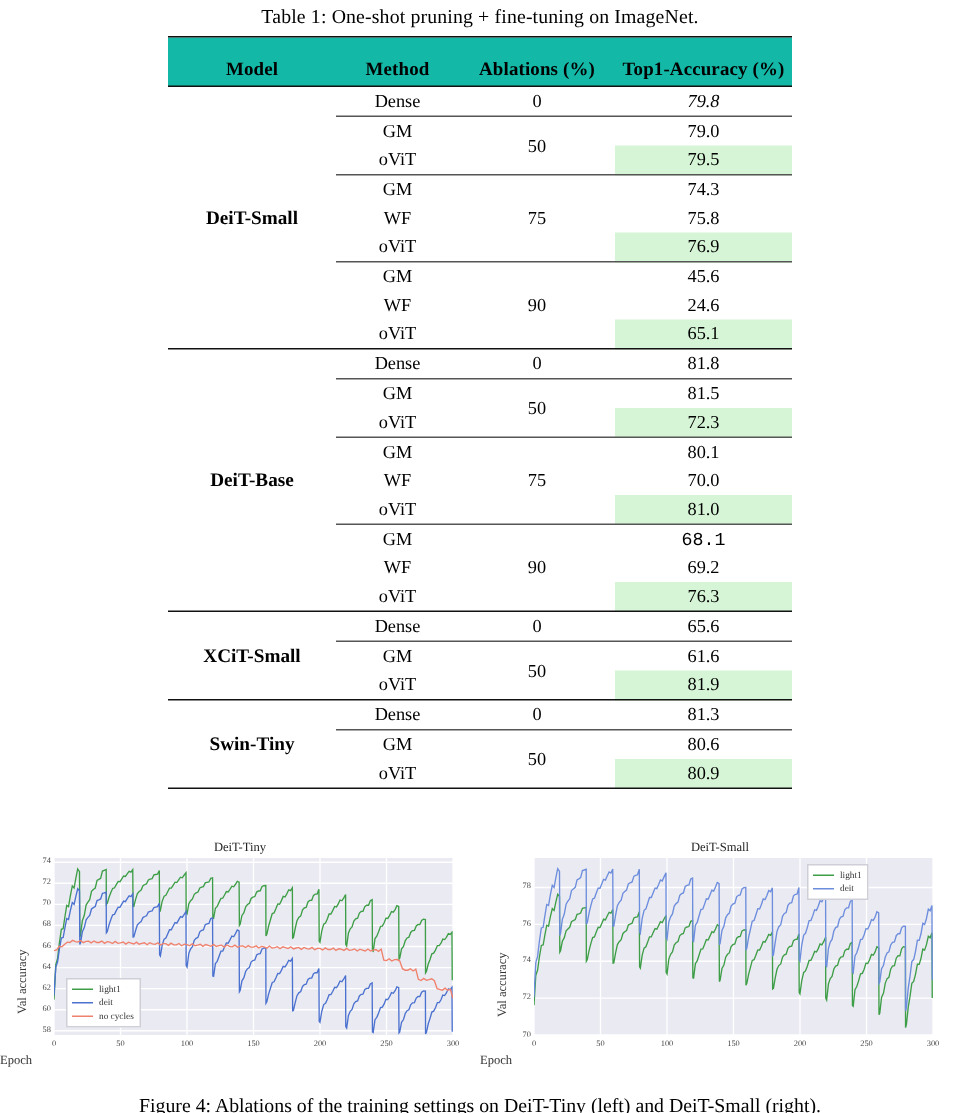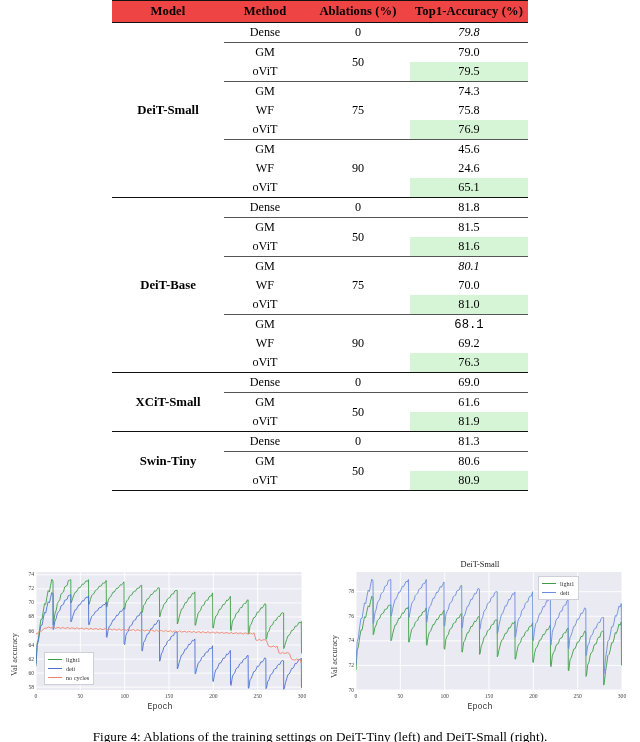--- a/index.html
+++ b/index.html
@@ -37,25 +37,25 @@
     width: 416px;
     table-layout: fixed;
     font-size: 12.2px;
   }
   table.results col.c-model  { width: 112px; }
   table.results col.c-method { width: 82px;  }
   table.results col.c-sparse { width: 104px; }
   table.results col.c-acc    { width: 118px; }
 
   table.results th {
-    background: #ef4444;
+    background: #14b8a6;
     font-weight: bold;
     font-size: 12.6px;
     text-align: center;
-    padding: 3px 0 3px 0;
+    padding: 14px 0 3px 0;
     letter-spacing: .1px;
   }
   table.results td {
     text-align: center;
     padding: 0;
     height: 19px;
     vertical-align: middle;
   }
   .model-cell {
     font-weight: bold;
@@ -105,24 +105,23 @@
     transform: rotate(-90deg);
     transform-origin: left top;
     font-size: 8.4px;
     color: #333;
     white-space: nowrap;
   }
   .axis-label-x {
     position: absolute;
     font-size: 8.4px;
     color: #333;
-    text-align: center;
+    text-align: left;
     width: 100%;
     left: 0;
-    font-family: Liberation Mono, monospace;
   }
   .tick {
     position: absolute;
     font-size: 5.6px;
     color: #444;
     white-space: nowrap;
   }
   .legend-box {
     position: absolute;
     background: #ffffff;
@@ -156,20 +155,21 @@
     line-height: 16px;
     color: #000;
     white-space: nowrap;
     overflow: hidden;
   }
 </style>
 </head>
 <body>
 
 <div id="table-block">
+  <div class="table-caption">Table 1: One-shot pruning + fine-tuning on ImageNet.</div>
   <table class="results">
     <colgroup>
       <col class="c-model">
         <col class="c-method">
         <col class="c-sparse">
         <col class="c-acc">
     </colgroup>
     <thead>
       <tr class="rule-top">
         <th>Model</th>
@@ -226,26 +226,26 @@
           <td class="sparsity-cell" rowspan="1" style="border-top: 1.3px solid rgb(17, 17, 17);">0</td>
           <td style="border-top: 1.3px solid rgb(17, 17, 17);">81.8</td>
         </tr>
         <tr>
           <td style="border-top: 1px solid rgb(85, 85, 85);">GM</td>
           <td class="sparsity-cell" rowspan="2" style="border-top: 1px solid rgb(85, 85, 85);">50</td>
           <td style="border-top: 1px solid rgb(85, 85, 85);">81.5</td>
         </tr>
         <tr>
           <td>oViT</td>
-          <td class="hl">81.6</td>
+          <td class="hl">72.3</td>
         </tr>
         <tr>
           <td style="border-top: 1px solid rgb(85, 85, 85);">GM</td>
           <td class="sparsity-cell" rowspan="3" style="border-top: 1px solid rgb(85, 85, 85);">75</td>
-          <td style="border-top: 1px solid rgb(85, 85, 85); font-style: italic;">80.1</td>
+          <td style="border-top: 1px solid rgb(85, 85, 85);">80.1</td>
         </tr>
         <tr>
           <td>WF</td>
           <td>70.0</td>
         </tr>
         <tr>
           <td>oViT</td>
           <td class="hl">81.0</td>
         </tr>
         <tr>
@@ -258,21 +258,21 @@
           <td>69.2</td>
         </tr>
         <tr>
           <td>oViT</td>
           <td class="hl">76.3</td>
         </tr>
         <tr>
           <td class="model-cell" rowspan="3" style="border-top: 1.3px solid rgb(17, 17, 17);">XCiT-Small</td>
           <td style="border-top: 1.3px solid rgb(17, 17, 17);">Dense</td>
           <td class="sparsity-cell" rowspan="1" style="border-top: 1.3px solid rgb(17, 17, 17);">0</td>
-          <td style="border-top: 1.3px solid rgb(17, 17, 17);">69.0</td>
+          <td style="border-top: 1.3px solid rgb(17, 17, 17);">65.6</td>
         </tr>
         <tr>
           <td style="border-top: 1px solid rgb(85, 85, 85);">GM</td>
           <td class="sparsity-cell" rowspan="2" style="border-top: 1px solid rgb(85, 85, 85);">50</td>
           <td style="border-top: 1px solid rgb(85, 85, 85);">61.6</td>
         </tr>
         <tr>
           <td>oViT</td>
           <td class="hl">81.9</td>
         </tr>
@@ -297,20 +297,21 @@
           <td style="border-top: 1.3px solid rgb(17, 17, 17); height: 0px;"></td>
           <td style="border-top: 1.3px solid rgb(17, 17, 17); height: 0px;"></td>
         </tr>
       </tbody>
   </table>
 </div>
 
 <div id="figures">
 
   <div class="fig left">
+    <div class="fig-title">DeiT-Tiny</div>
     <div class="axis-label-y" style="left:10px; top:120px;">Val accuracy</div>
     <div class="plot-area" id="plot-left" style="left:36px; top:16px; width:266px; height:118px;">
         <svg width="266" height="118" class="plot-svg">
           <line x1="0" x2="266" y1="115.1904761904762" y2="115.1904761904762" stroke="#ffffff" stroke-width="0.9"></line>
           <line x1="0" x2="266" y1="101.14285714285715" y2="101.14285714285715" stroke="#ffffff" stroke-width="0.9"></line>
           <line x1="0" x2="266" y1="87.09523809523812" y2="87.09523809523812" stroke="#ffffff" stroke-width="0.9"></line>
           <line x1="0" x2="266" y1="73.04761904761907" y2="73.04761904761907" stroke="#ffffff" stroke-width="0.9"></line>
           <line x1="0" x2="266" y1="59.00000000000003" y2="59.00000000000003" stroke="#ffffff" stroke-width="0.9"></line>
           <line x1="0" x2="266" y1="44.95238095238098" y2="44.95238095238098" stroke="#ffffff" stroke-width="0.9"></line>
           <line x1="0" x2="266" y1="30.90476190476194" y2="30.90476190476194" stroke="#ffffff" stroke-width="0.9"></line>

